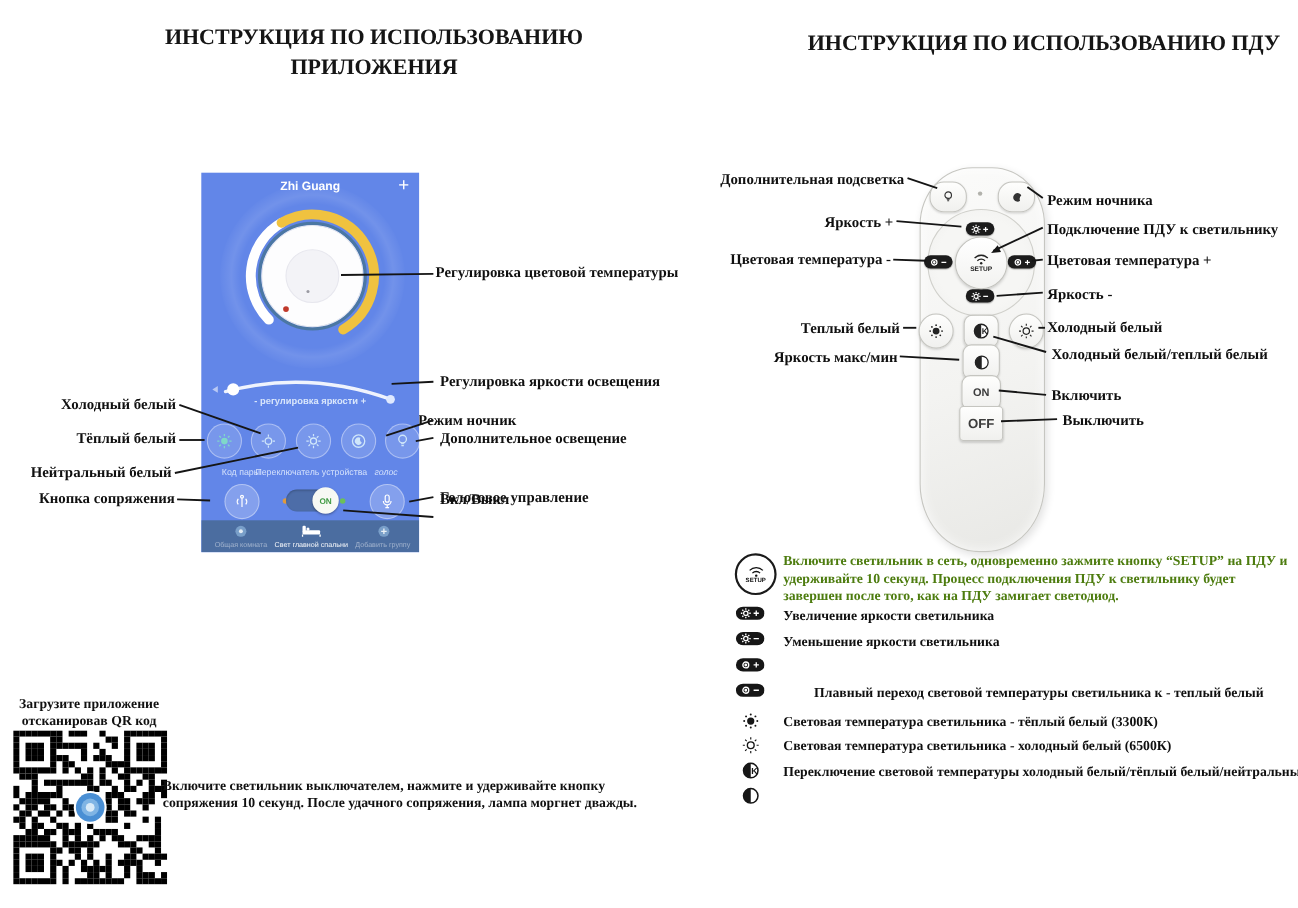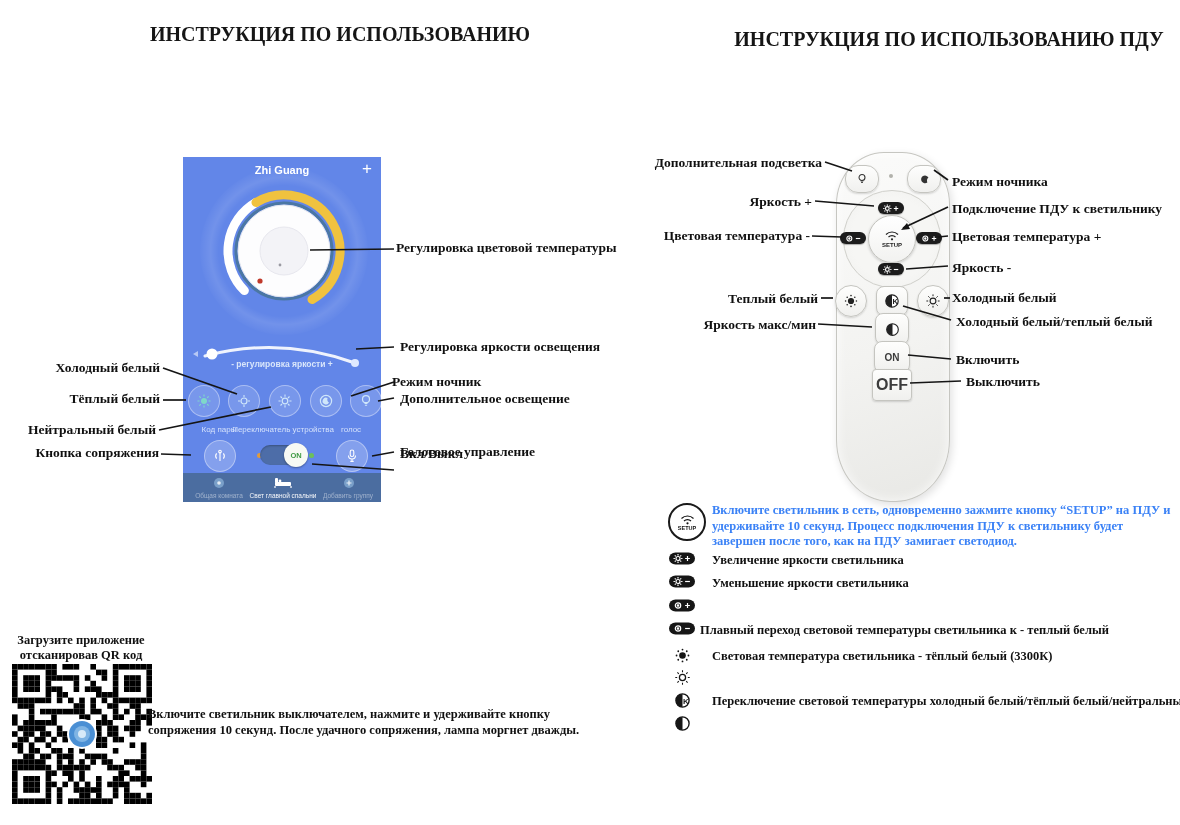--- a/index.html
+++ b/index.html
@@ -39,38 +39,39 @@
         font-family:"Liberation Sans",sans-serif;color:#3c3c3c;}
   .pill{position:absolute;width:26px;height:12px;border-radius:7px;background:#1c1c1c;
         display:flex;align-items:center;justify-content:center;box-shadow:0 1px 1px rgba(0,0,0,.3);}
   .dpad{position:absolute;left:6px;top:37px;width:96px;height:96px;border-radius:50%;
         background:radial-gradient(circle,#f6f6f4 60%,#eeeeec 100%);border:1.5px solid #d0d0cb;}
   .setup{position:absolute;left:31px;top:62px;width:46px;height:46px;border-radius:50%;
          background:linear-gradient(#fff,#f2f2f0);border:1px solid #c2c2bd;box-shadow:0 1px 3px rgba(0,0,0,.2);
          display:flex;flex-direction:column;align-items:center;justify-content:center;}
   .setup-lab{font:bold 6px "Liberation Sans",sans-serif;color:#222;margin-top:1px;}
   
-  .note{position:absolute;font:bold 12.5px/15.5px "Liberation Serif",serif;color:#3b82f6;}
+  .note{position:absolute;font:bold 12.5px/15.5px "Liberation Serif",serif;color:#4d7c0f;}
   .legend-text{position:absolute;font:bold 12.5px/15px "Liberation Serif",serif;color:#101010;white-space:nowrap;}
   .licon{position:absolute;left:668px;width:28px;text-align:center;}
   .setup-circ{position:absolute;left:668px;top:503px;width:34px;height:34px;border-radius:50%;border:2px solid #1a1a1a;
               display:flex;flex-direction:column;align-items:center;justify-content:center;background:#fff;}
   .setup-circ span{font:bold 5.5px "Liberation Sans",sans-serif;color:#111;}
   
   .qr-caption{position:absolute;left:8px;top:633px;width:146px;text-align:center;
               font:bold 12.5px/15px "Liberation Serif",serif;}
   .para{position:absolute;left:148px;width:452px;font:bold 12.5px/16px "Liberation Serif",serif;color:#101010;}
 </style>
 </head>
 <body>
 
 <div id="page" style="--app-bg: #6286e8; --nav-bg: #4b6da0; --toggle-green: #3f9a43;">
 
   <div class="title" style="left:60px;top:21px;width:560px;">
     <div>ИНСТРУКЦИЯ ПО ИСПОЛЬЗОВАНИЮ</div>
+    <div>ПРИЛОЖЕНИЯ</div>
   </div>
   <div class="title" style="left:689px;top:26px;width:520px;">
     <div>ИНСТРУКЦИЯ ПО ИСПОЛЬЗОВАНИЮ ПДУ</div>
   </div>
 
   <div id="phone">
     <div class="app-title">Zhi Guang</div>
     <div class="app-add">+</div>
     <div class="halo"></div>
 
@@ -125,21 +126,21 @@
     </div>
     <div class="cbtn" style="left:167px;top:228px;">
       <svg width="16" height="16" viewBox="0 0 16 16">
         <circle cx="8" cy="6.2" r="3.5" fill="none" stroke="#cfe6fa" stroke-width="1.2"></circle>
         <path d="M6.5 10.4h3M6.9 12.2h2.2" stroke="#cfe6fa" stroke-width="1.1"></path>
       </svg>
     </div>
 
     <div class="sublab" style="left:36px;transform:translateX(-50%);">Код пары</div>
     <div class="sublab" style="left:100px;transform:translateX(-50%);">Переключатель устройства</div>
-    <div class="sublab" style="left:168px;transform:translateX(-50%);">голос</div>
+    <div class="sublab" style="left:168px;transform:translateX(-50%);font-style:italic;">голос</div>
 
     <div class="cbtn" style="left:21px;top:283px;background:rgba(255,255,255,.22);">
       <svg width="16" height="16" viewBox="0 0 16 16">
         <g stroke="#fff" stroke-width="1.1" fill="none">
           <path d="M8 5v8"></path>
             <circle cx="8" cy="3.6" r="1.3"></circle>
           <path d="M4.6 5.4a4.4 4.4 0 0 0 0 5.2M11.4 5.4a4.4 4.4 0 0 1 0 5.2"></path>
         </g>
       </svg>
     </div>
@@ -173,21 +174,21 @@
           <path d="M6 3.5v5M3.5 6h5" stroke="rgba(255,255,255,.85)" stroke-width="1.2"></path>
       </svg>
       <div class="navlab" style="left:36px;transform:translateX(-50%);">Общая комната</div>
       <div class="navlab on" style="left:100px;transform:translateX(-50%);">Свет главной спальни</div>
       <div class="navlab" style="left:165px;transform:translateX(-50%);">Добавить группу</div>
     </div>
   </div>
 
   <div class="callout" style="left:396px;top:240px;">Регулировка цветовой температуры</div>
   <div class="callout" style="left:400px;top:339px;">Регулировка яркости освещения</div>
-  <div class="callout" style="left:392px;top:374px;font-family:Liberation Serif, serif;">Режим ночник</div>
+  <div class="callout" style="left:380px;top:374px;font-family:Liberation Serif, serif;">Режим ночник</div>
   <div class="callout" style="left:400px;top:391px;">Дополнительное освещение</div>
   <div class="callout" style="left:400px;top:444px;">Голосовое управление</div>
   <div class="callout" style="left:400px;top:446px;">Вкл/Выкл</div>
   <div class="callout" style="right:1020px;top:360px;">Холодный белый</div>
   <div class="callout" style="right:1020px;top:391px;">Тёплый белый</div>
   <div class="callout" style="right:1024px;top:422px;">Нейтральный белый</div>
   <div class="callout" style="right:1021px;top:445px;">Кнопка сопряжения</div>
 
   <div id="remote">
     <div class="rbtn" style="left:8px;top:12px;width:32px;height:26px;border-radius:13px;">
@@ -280,21 +281,21 @@
           </g>
       </svg>
     </div>
     <div class="rbtn" style="left:38px;top:160px;width:32px;height:30px;border-radius:8px;">
       <svg width="15" height="15" viewBox="0 0 16 16">
         <circle cx="8" cy="8" r="6.2" fill="#fff" stroke="#222" stroke-width="1.2"></circle>
         <path d="M8 1.8a6.2 6.2 0 0 0 0 12.4Z" fill="#222"></path>
       </svg>
     </div>
     <div class="rbtn" style="left:37px;top:188px;width:34px;height:30px;border-radius:8px;font-weight:bold;font-size:10px;">ON</div>
-    <div class="rbtn" style="left:35px;top:216px;width:38px;height:30px;border-radius:4px;font-weight:bold;font-size:16px;">OFF</div>
+    <div class="rbtn" style="left:35px;top:216px;width:38px;height:30px;border-radius:4px;font-weight:bold;font-size:12px;">OFF</div>
   </div>
 
   <div class="callout" style="right:358px;top:155px;">Дополнительная подсветка</div>
   <div class="callout" style="right:368px;top:194px;">Яркость +</div>
   <div class="callout" style="right:370px;top:228px;">Цветовая температура -</div>
   <div class="callout" style="right:362px;top:291px;">Теплый белый</div>
   <div class="callout" style="right:364px;top:317px;">Яркость макс/мин</div>
   <div class="callout" style="left:952px;top:174px;">Режим ночника</div>
   <div class="callout" style="left:952px;top:201px;">Подключение ПДУ к светильнику</div>
   <div class="callout" style="left:952px;top:229px;">Цветовая температура +</div>
@@ -353,21 +354,21 @@
   <div class="licon" style="top:621px;">
     <svg width="26" height="13" viewBox="0 0 26 12">
         <rect x="0" y="0" width="26" height="12" rx="6.5" fill="#161616"></rect>
         <g stroke="#fff" stroke-width="1.2" fill="none">
           <circle cx="9" cy="6" r="2.7"></circle>
           <circle cx="9" cy="6" r="0.7" fill="#fff"></circle>
           <path d="M16.1 6h4.8"></path>
         </g>
       </svg>
   </div>
-  <div class="legend-text" style="left:700px;top:623px;">Плавный переход световой температуры светильника к - теплый белый</div>
+  <div class="legend-text" style="left:740px;top:623px;">Плавный переход световой температуры светильника к - теплый белый</div>
 
   <div class="licon" style="top:647px;">
     <svg width="17" height="17" viewBox="0 0 16 16">
         <circle cx="8" cy="8" r="3.1" fill="#161616"></circle>
         <g fill="#161616">
           <circle cx="8" cy="2.4" r="0.85"></circle>
           <circle cx="8" cy="13.6" r="0.85"></circle>
           <circle cx="2.4" cy="8" r="0.85"></circle>
           <circle cx="13.6" cy="8" r="0.85"></circle>
           <circle cx="4" cy="4" r="0.85"></circle>
@@ -380,20 +381,21 @@
   <div class="legend-text" style="left:712px;top:649px;">Световая температура светильника - тёплый белый (3300К)</div>
 
   <div class="licon" style="top:669px;">
     <svg width="17" height="17" viewBox="0 0 16 16">
         <circle cx="8" cy="8" r="2.9" fill="none" stroke="#161616" stroke-width="1.2"></circle>
         <g stroke="#161616" stroke-width="1">
           <path d="M8 1.2v1.8M8 13v1.8M1.2 8h1.8M13 8h1.8M3.2 3.2l1.3 1.3M11.5 11.5l1.3 1.3M12.8 3.2l-1.3 1.3M4.5 11.5l-1.3 1.3"></path>
         </g>
       </svg>
   </div>
+  <div class="legend-text" style="left:712px;top:671px;">Световая температура светильника - холодный белый (6500К)</div>
 
   <div class="licon" style="top:692px;">
     <svg width="17" height="17" viewBox="0 0 16 16">
         <circle cx="8" cy="8" r="6.2" fill="#fff" stroke="#161616" stroke-width="1.3"></circle>
         <path d="M8 1.8a6.2 6.2 0 0 0 0 12.4Z" fill="#161616"></path>
         <text x="8.4" y="11" font-size="7.5" font-weight="bold" fill="#161616" font-family="Liberation Sans, sans-serif">K</text>
       </svg>
   </div>
   <div class="legend-text" style="left:712px;top:694px;">Переключение световой температуры холодный белый/тёплый белый/нейтральный белый</div>
 

